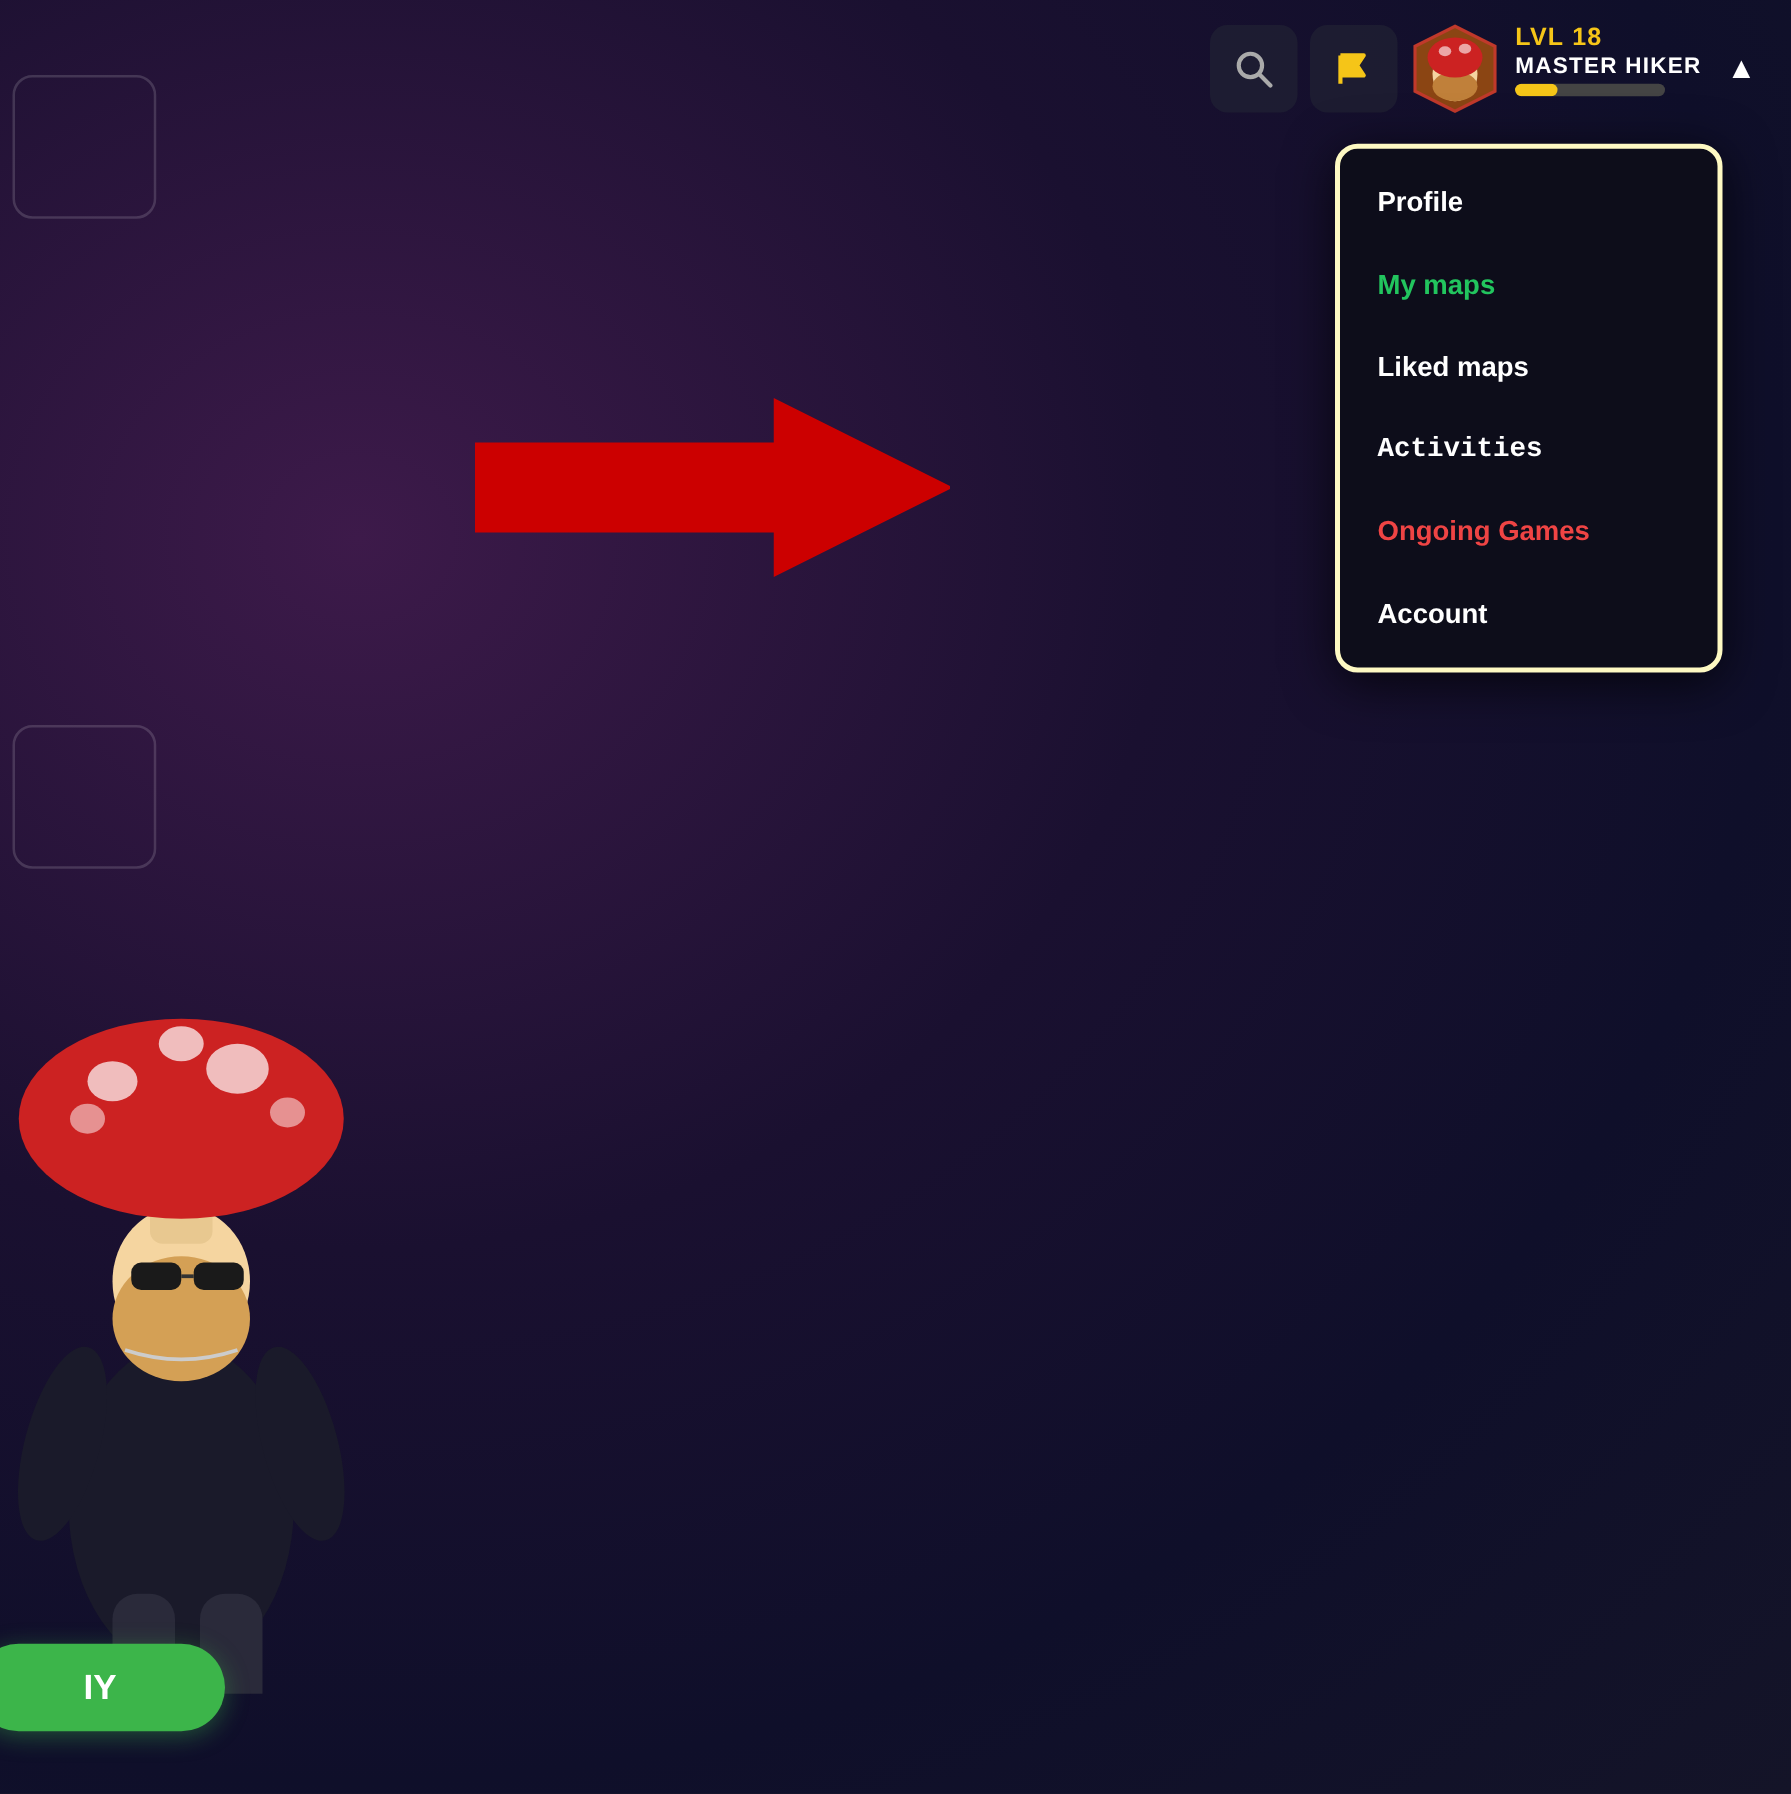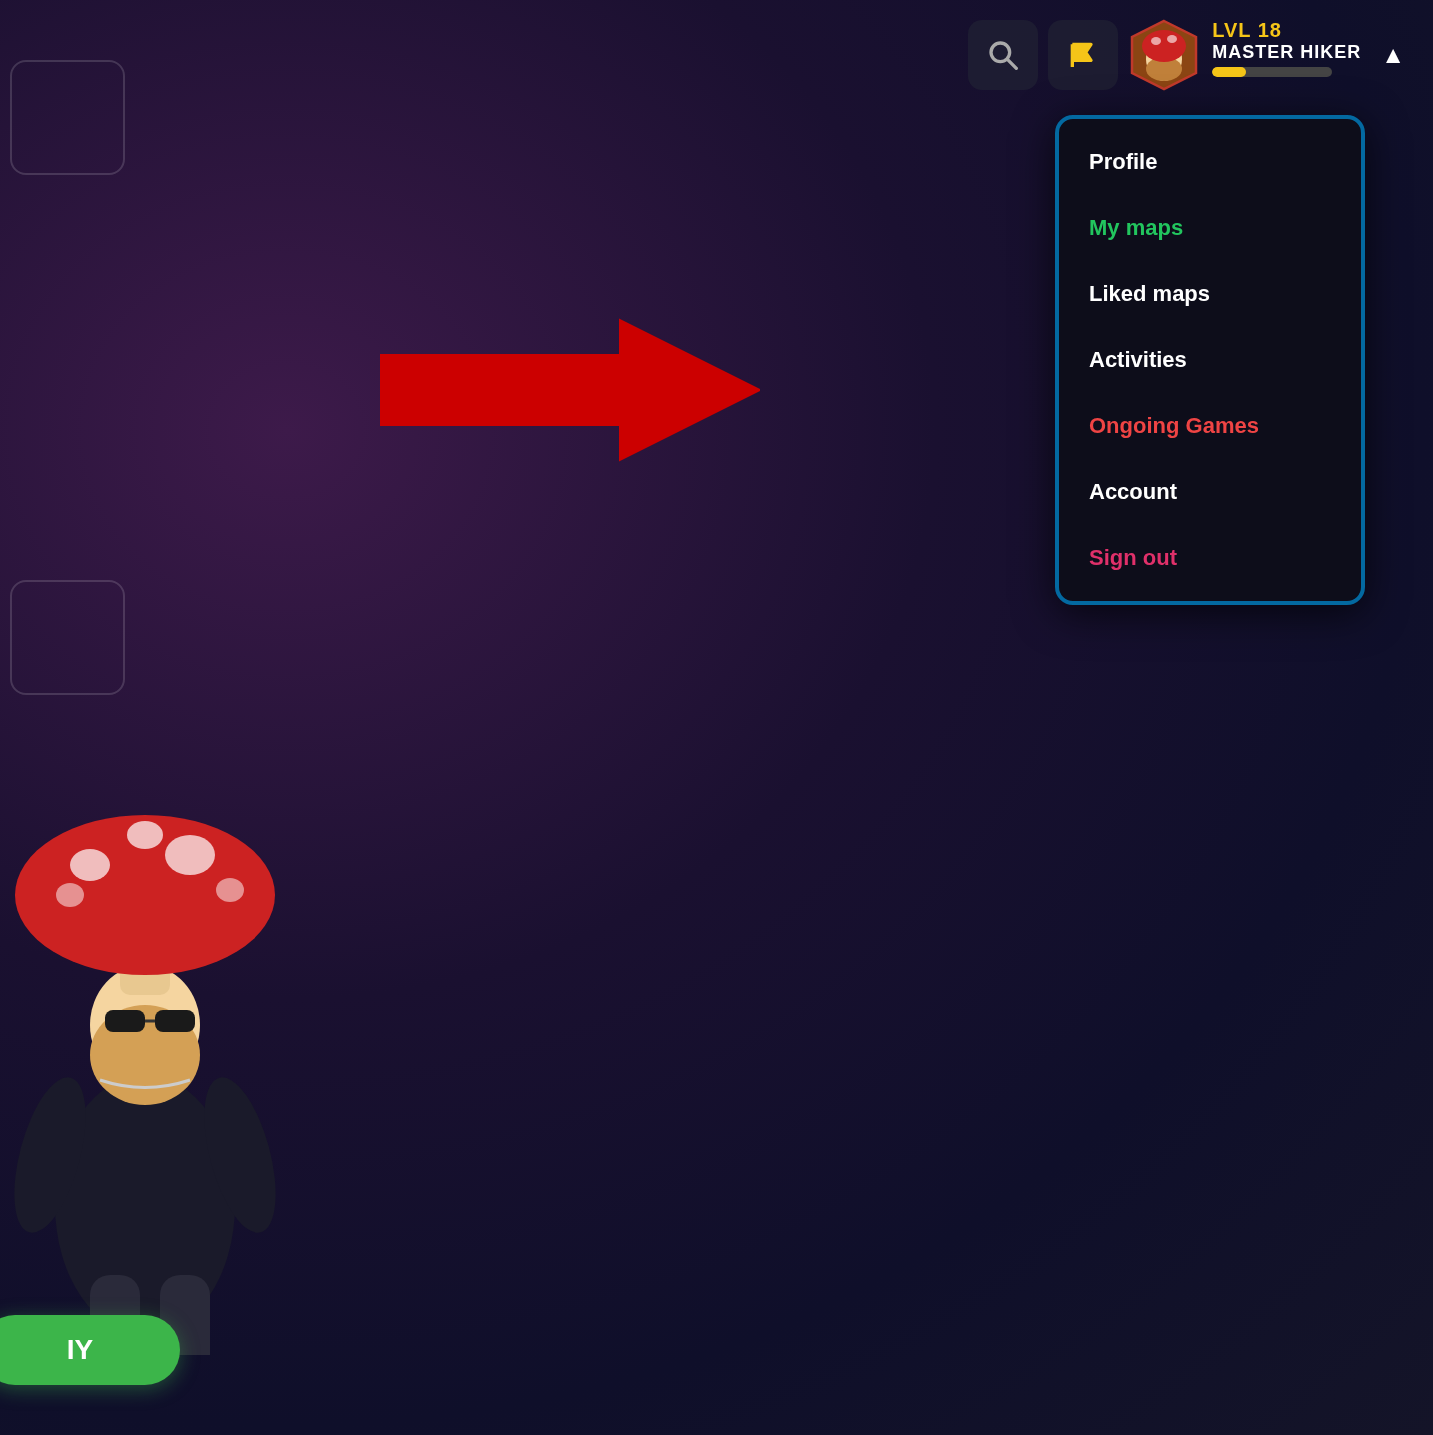--- a/index.html
+++ b/index.html
@@ -117,25 +117,25 @@
       cursor: pointer;
       color: white;
       font-size: 24px;
       padding: 8px;
     }
 
     
     .dropdown-menu {
       position: absolute;
       top: 115px;
-      right: 68px;
+      right: 55px;
       width: 310px;
       background: #0d0d1a;
       border-radius: 18px;
-      border: 4px solid #0369a1;
+      border: 4px solid #fef9c3;
       z-index: 100;
       padding: 10px 0;
       box-shadow: 0 8px 40px rgba(0,0,0,0.7);
     }
 
     .menu-item {
       display: block;
       width: 100%;
       padding: 20px 30px;
       background: none;
@@ -311,17 +311,16 @@
     <button class="chevron-btn">
       <span>▲</span>
     </button>
   </div>
 </nav>
 
 <div class="dropdown-menu">
 <button class="menu-item" style="color: rgb(255, 255, 255);">Profile</button>
     <button class="menu-item" style="color: #22c55e;">My maps</button>
     <button class="menu-item" style="color: rgb(255, 255, 255);">Liked maps</button>
-    <button class="menu-item" style="color: rgb(255, 255, 255);">Activities</button>
+    <button class="menu-item" style="color: rgb(255, 255, 255); font-family: Liberation Mono, monospace;">Activities</button>
     <button class="menu-item" style="color: #ef4444;">Ongoing Games</button>
     <button class="menu-item" style="color: rgb(255, 255, 255);">Account</button>
-    <button class="menu-item sign-out" style="color: rgb(224, 48, 106);">Sign out</button>
   </div>
 
 </body></html>

